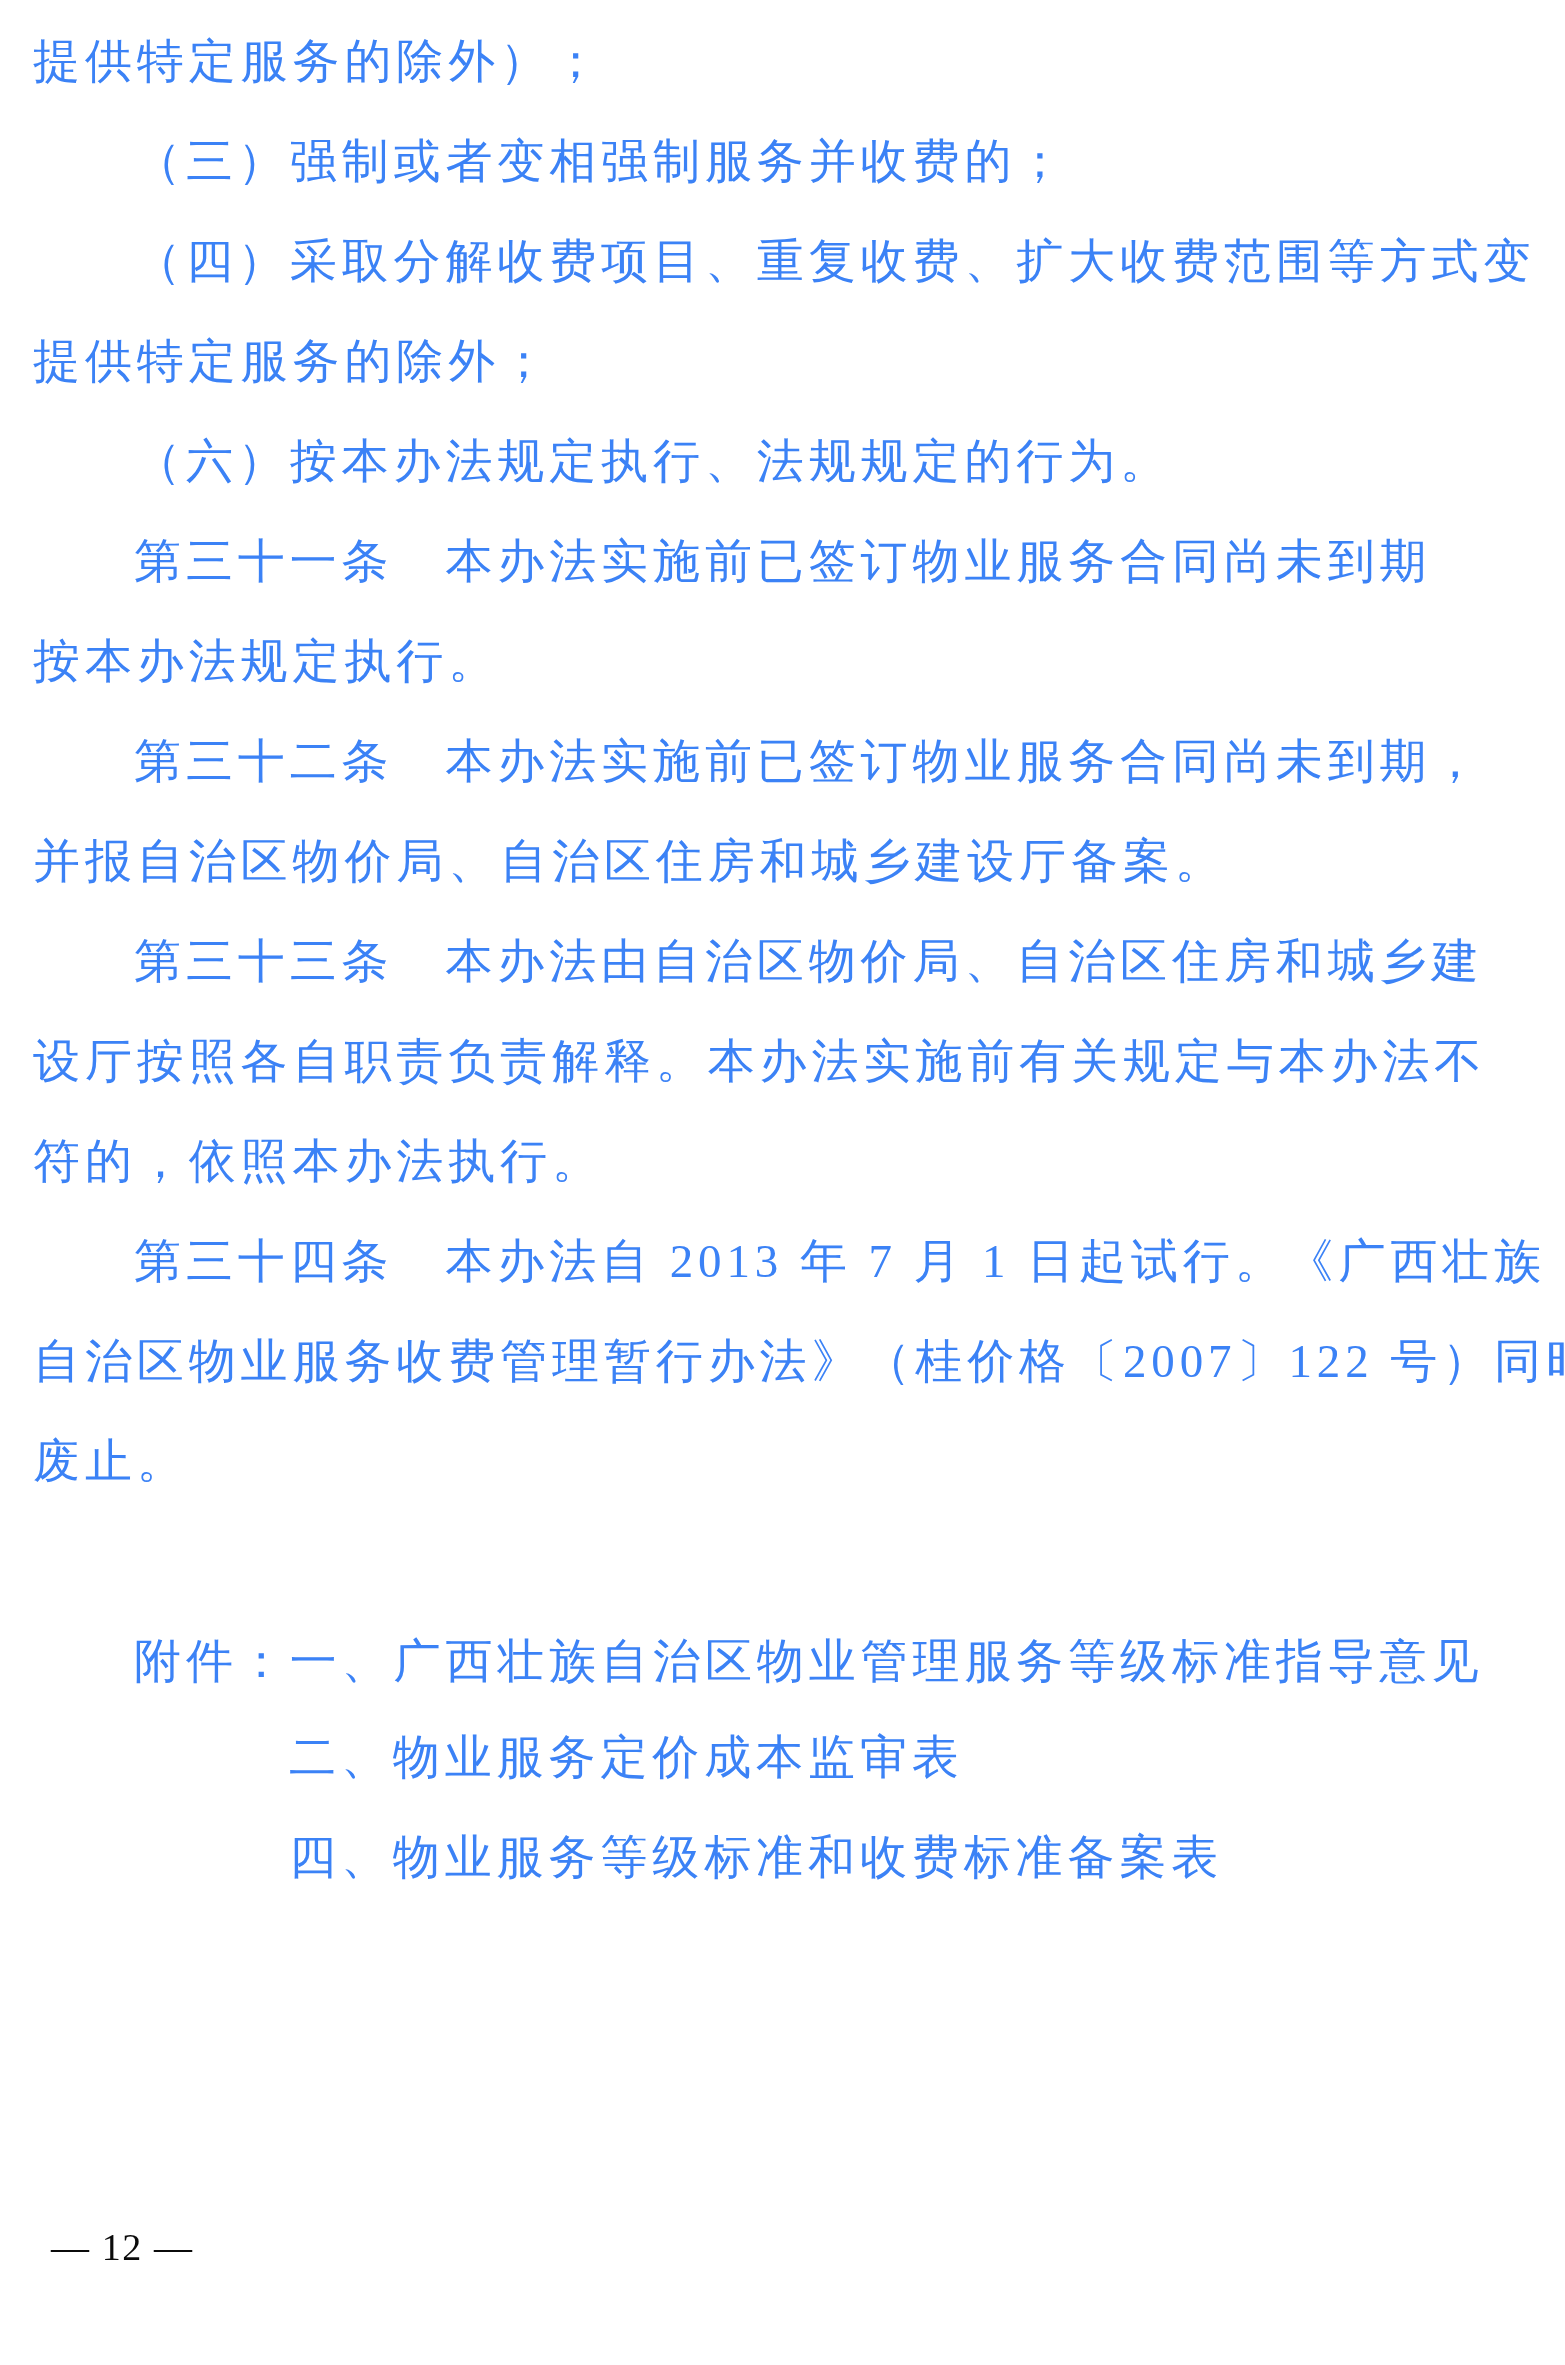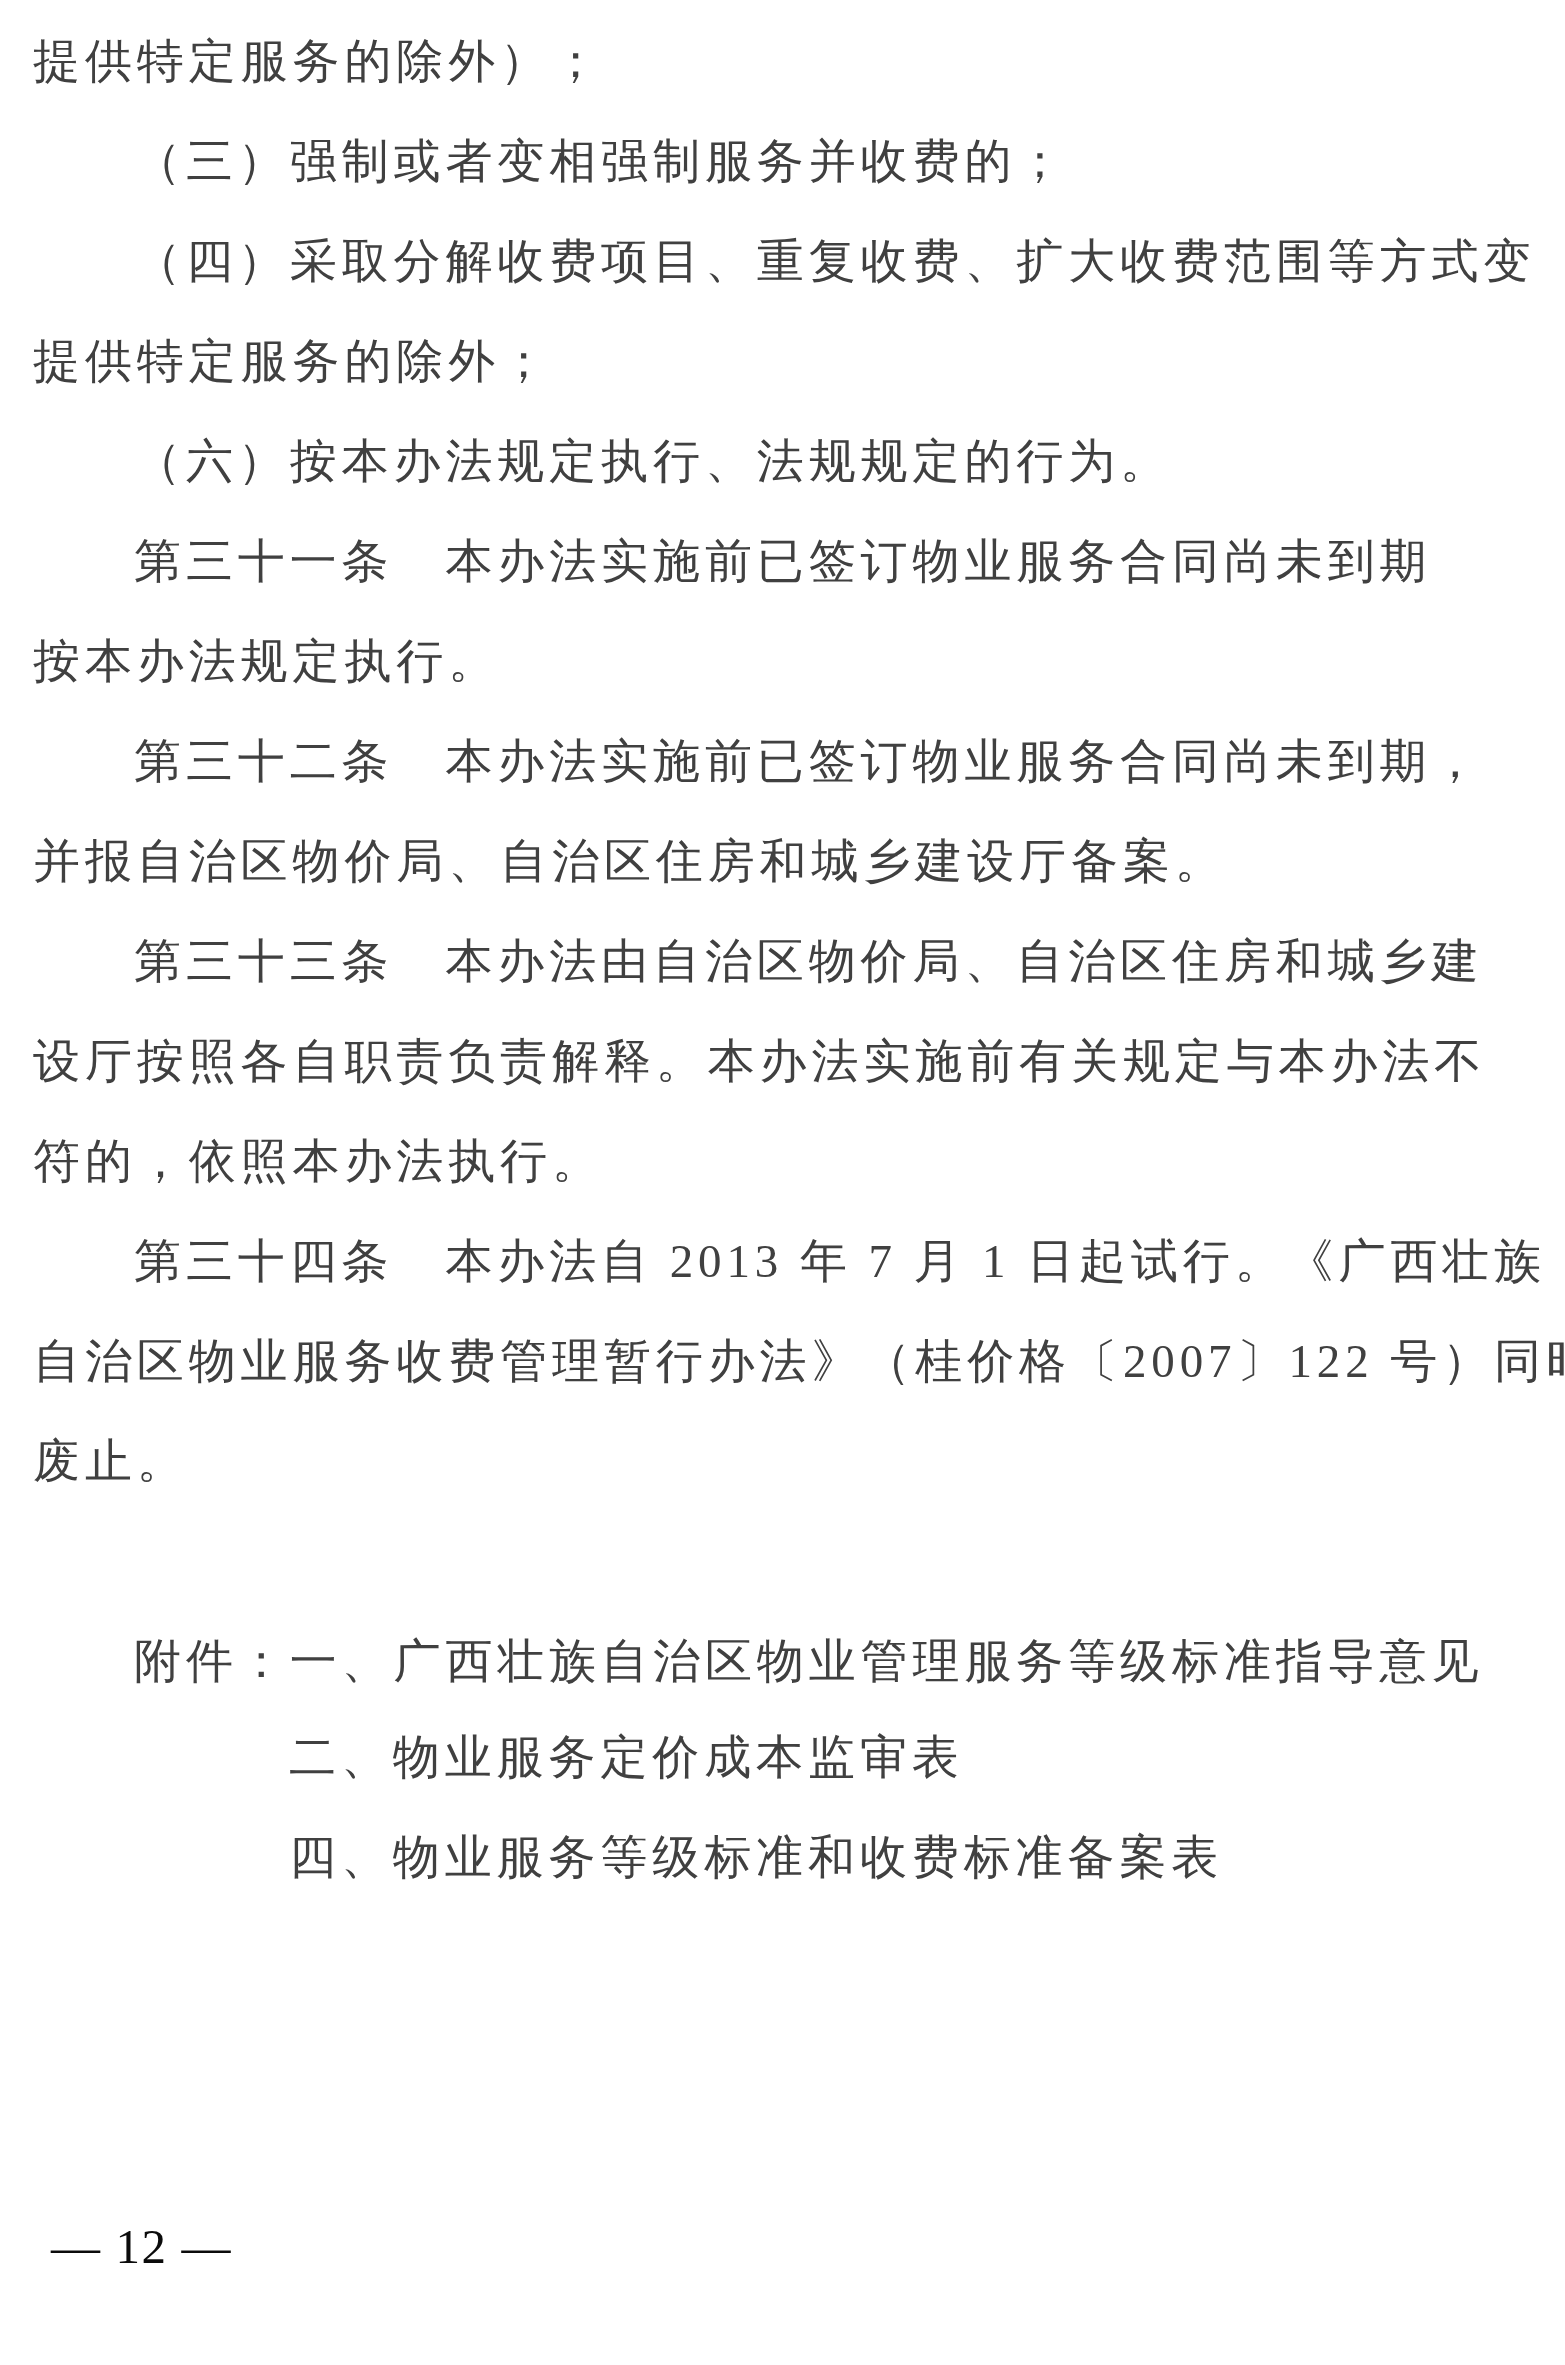--- a/index.html
+++ b/index.html
@@ -21,32 +21,32 @@
     left: 33px;
     top: 10.6px;
     right: 21px;
   }
   .line {
     height: 100px;
     line-height: 100px;
     font-size: 47px;
     letter-spacing: 4.9px;
     white-space: pre;
-    color: #404040;
+    color: #3b82f6;
   }
   .ind-para { padding-left: 101px; }
   .ind-att  { padding-left: 256px; font-family: Liberation Mono, monospace; }
   .blank    { height: 100px; }
   .footer {
     position: absolute;
     left: 51px;
     top: 2210px;
     height: 74px;
     line-height: 74px;
-    font-size: 49px;
+    font-size: 38px;
     letter-spacing: 1.6px;
     font-family: "Liberation Serif", serif;
     color: #0b0b0b;
     white-space: pre;
   }
 </style>
 </head>
 <body>
 
 <div class="page">

